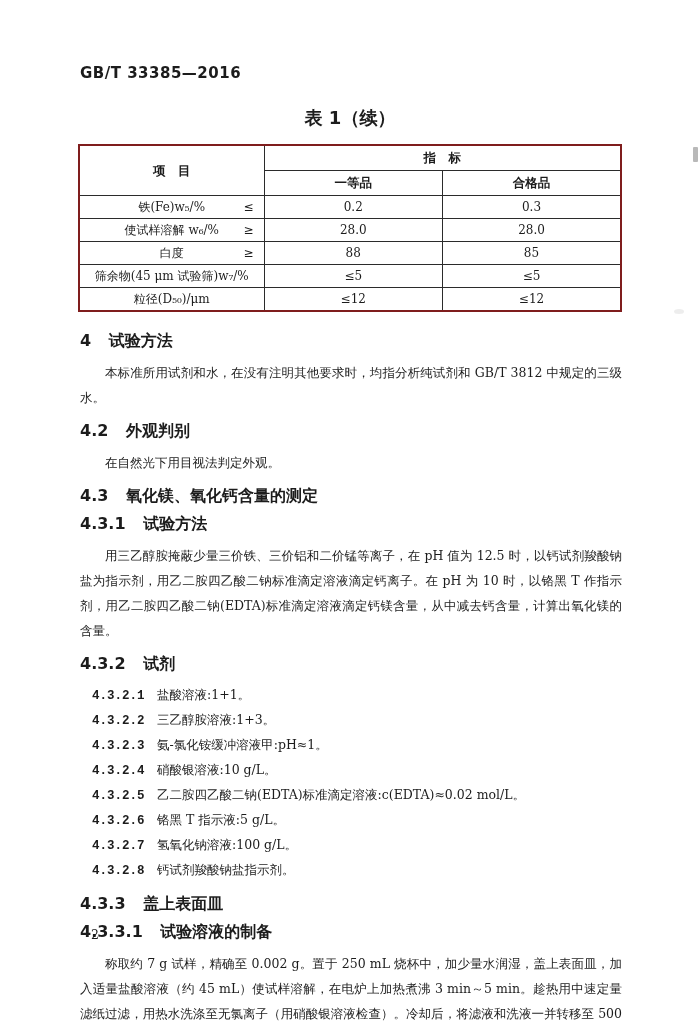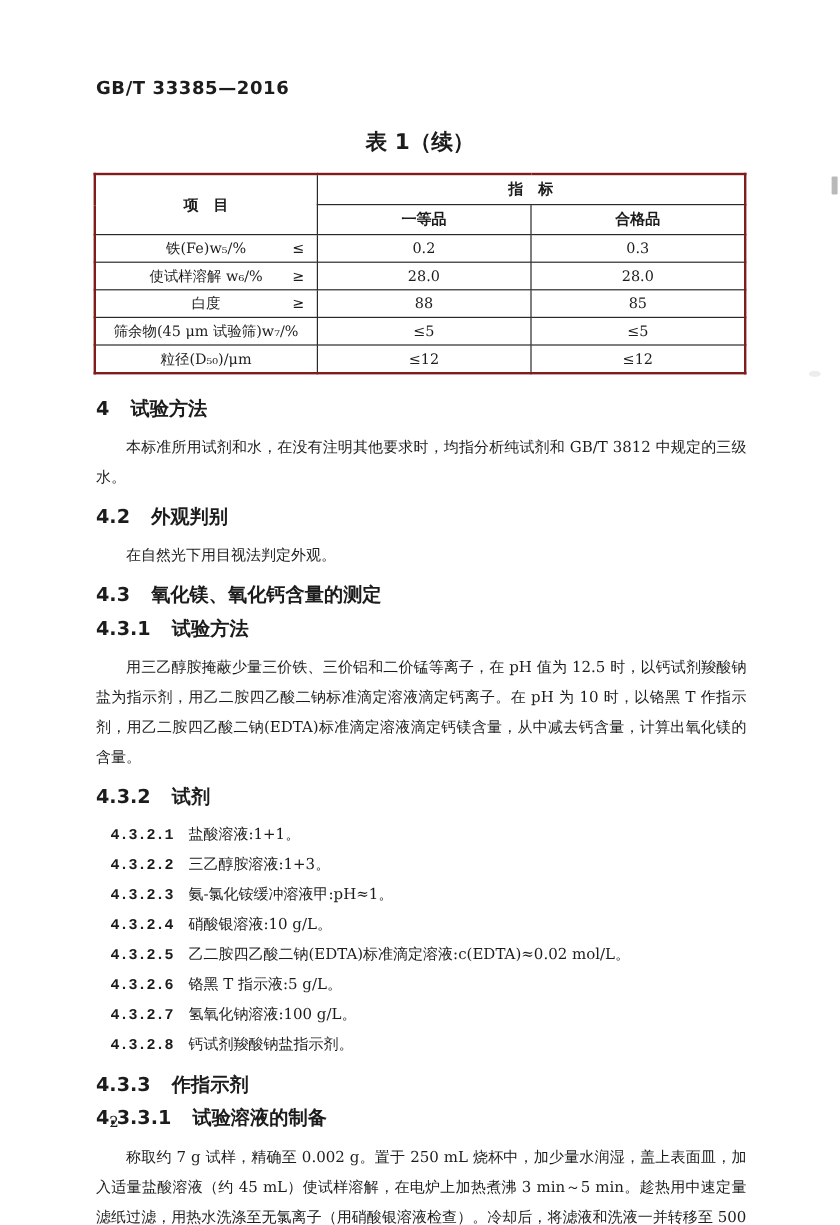--- a/index.html
+++ b/index.html
@@ -186,21 +186,21 @@
       <div class="para">用三乙醇胺掩蔽少量三价铁、三价铝和二价锰等离子，在 pH 值为 12.5 时，以钙试剂羧酸钠盐为指示剂，用乙二胺四乙酸二钠标准滴定溶液滴定钙离子。在 pH 为 10 时，以铬黑 T 作指示剂，用乙二胺四乙酸二钠(EDTA)标准滴定溶液滴定钙镁含量，从中减去钙含量，计算出氧化镁的含量。</div>
       <div class="heading"><span class="num">4.3.2</span><span>试剂</span></div>
       <div class="clause"><span class="num">4.3.2.1</span><span>盐酸溶液:1+1。</span></div>
       <div class="clause"><span class="num">4.3.2.2</span><span>三乙醇胺溶液:1+3。</span></div>
       <div class="clause"><span class="num">4.3.2.3</span><span>氨-氯化铵缓冲溶液甲:pH≈1。</span></div>
       <div class="clause"><span class="num">4.3.2.4</span><span>硝酸银溶液:10 g/L。</span></div>
       <div class="clause"><span class="num">4.3.2.5</span><span>乙二胺四乙酸二钠(EDTA)标准滴定溶液:c(EDTA)≈0.02 mol/L。</span></div>
       <div class="clause"><span class="num">4.3.2.6</span><span>铬黑 T 指示液:5 g/L。</span></div>
       <div class="clause"><span class="num">4.3.2.7</span><span>氢氧化钠溶液:100 g/L。</span></div>
       <div class="clause"><span class="num">4.3.2.8</span><span>钙试剂羧酸钠盐指示剂。</span></div>
-      <div class="heading"><span class="num">4.3.3</span><span>作指示剂</span></div>
+      <div class="heading"><span class="num">4.3.3</span><span>盖上表面皿</span></div>
       <div class="heading"><span class="num">4.3.3.1</span><span>试验溶液的制备</span></div>
       <div class="para">称取约 7 g 试样，精确至 0.002 g。置于 250 mL 烧杯中，加少量水润湿，盖上表面皿，加入适量盐酸溶液（约 45 mL）使试样溶解，在电炉上加热煮沸 3 min～5 min。趁热用中速定量滤纸过滤，用热水洗涤至无氯离子（用硝酸银溶液检查）。冷却后，将滤液和洗液一并转移至 500 mL 容量瓶中，用水稀释至刻度，摇匀。此溶液用于氧化镁含量、氧化钙含量和铁含量的测定。</div>
     </div>
 
   <div class="page-number">2</div>
 
   <div class="artifact artifact-1"></div>
   <div class="artifact artifact-2"></div>
 </div>
 

